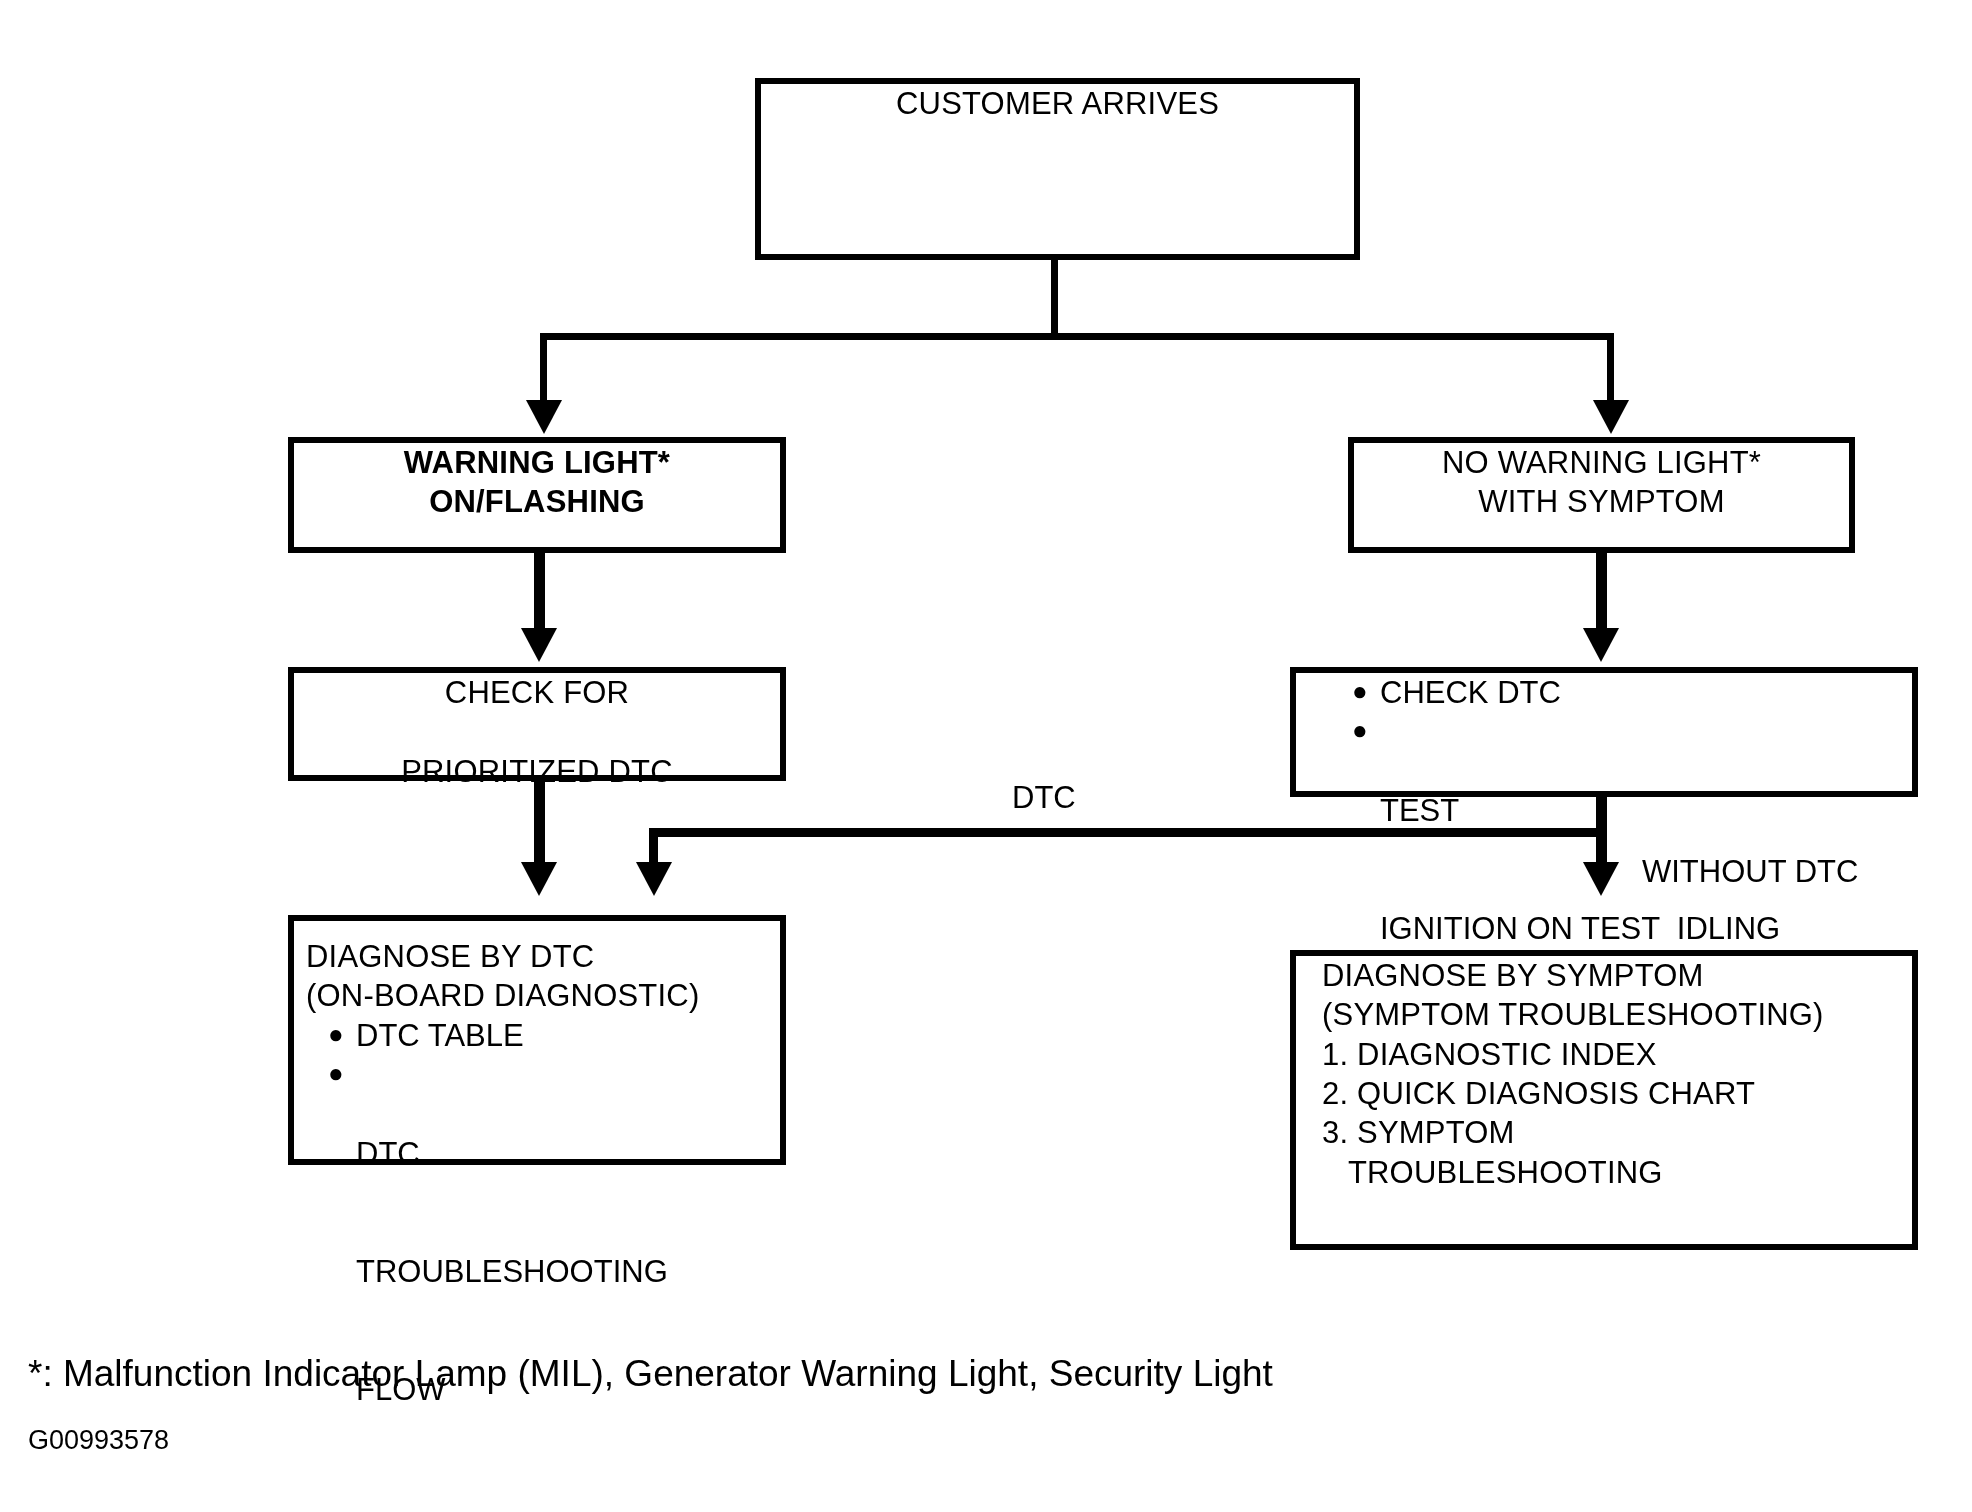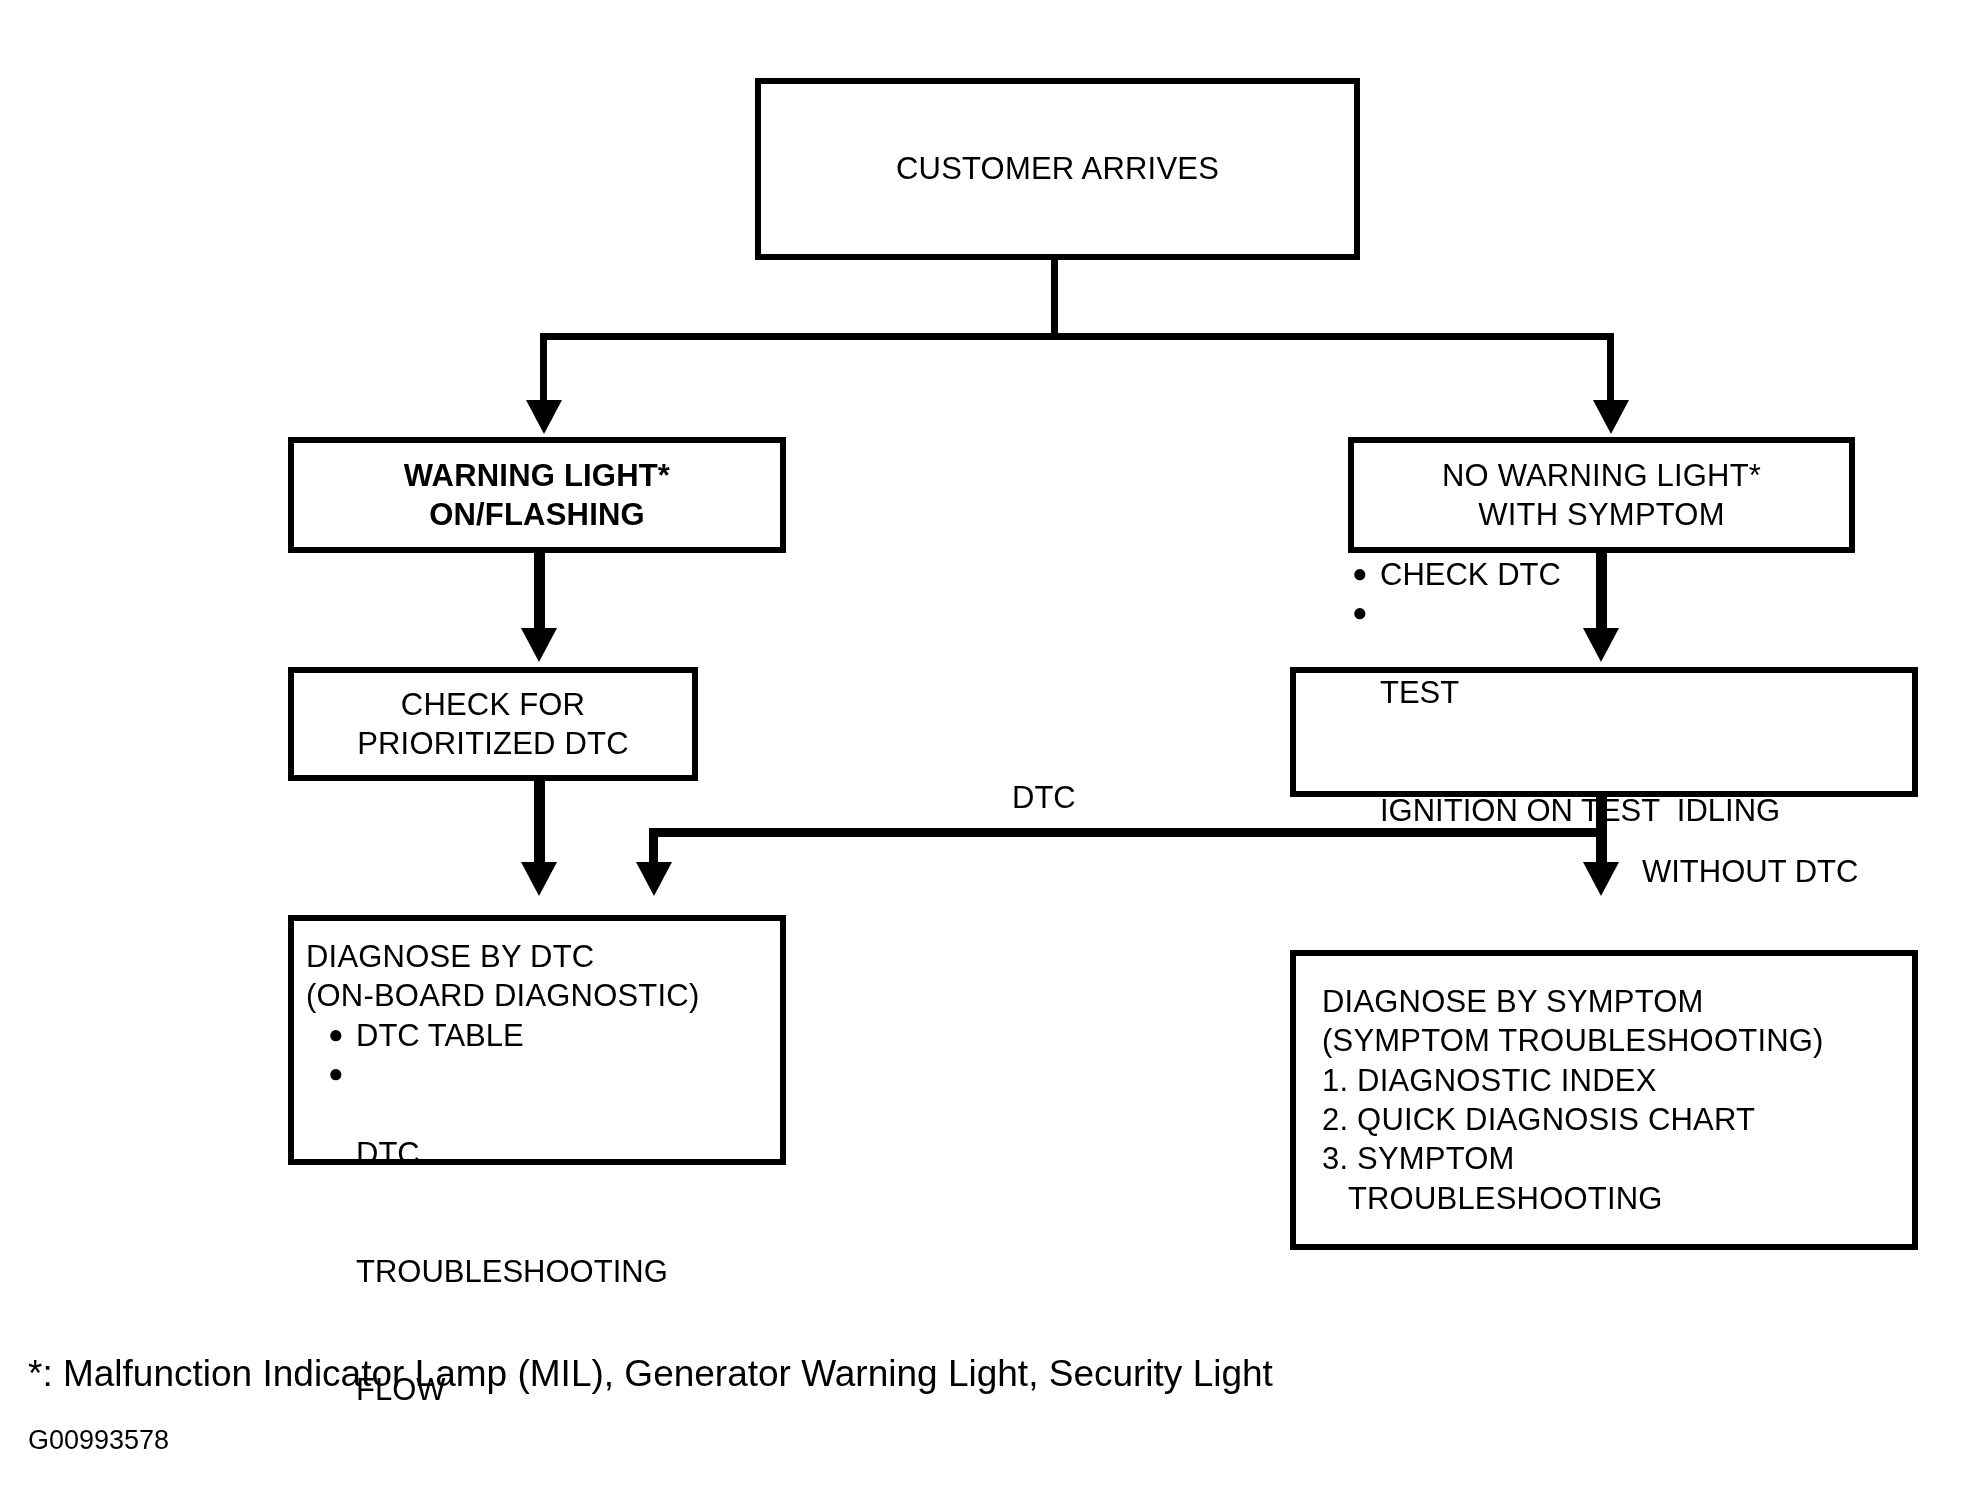--- a/index.html
+++ b/index.html
@@ -18,21 +18,21 @@
   }
 
   
   .fbox {
     position: absolute;
     box-sizing: border-box;
     border: 6px solid #000;
     background: #fff;
     display: flex;
     flex-direction: column;
-    justify-content: center;
+    justify-content: flex-start;
   }
   .fbox .line {
     font-size: 31px;
     line-height: 1.27;
     letter-spacing: 0.2px;
     white-space: pre;
   }
   .fbox.center .line { text-align: center; }
   .fbox.center { align-items: center; }
 
@@ -115,21 +115,21 @@
     <div class="line">NO WARNING LIGHT*</div>
     <div class="line">WITH SYMPTOM</div>
   </div>
 
   <div class="vline" style="left:534px; top:553px; width:11px; height:82px;"></div>
   <div class="arrow" style="left:521px; top:628px;"></div>
 
   <div class="vline" style="left:1596px; top:553px; width:11px; height:82px;"></div>
   <div class="arrow" style="left:1583px; top:628px;"></div>
 
-  <div class="fbox center" style="left:288px; top:667px; width:410px; height:114px;">
+  <div class="fbox center" style="left:288px; top:667px; width:498px; height:114px;gap:40px;">
     <div class="line">CHECK FOR</div>
     <div class="line">PRIORITIZED DTC</div>
   </div>
 
   <div class="fbox" style="left:1290px; top:667px; width:628px; height:130px; padding-left:56px;">
     <div class="brow">
       <span class="bullet">●</span>
       <span>CHECK DTC</span>
     </div>
     <div class="brow">

